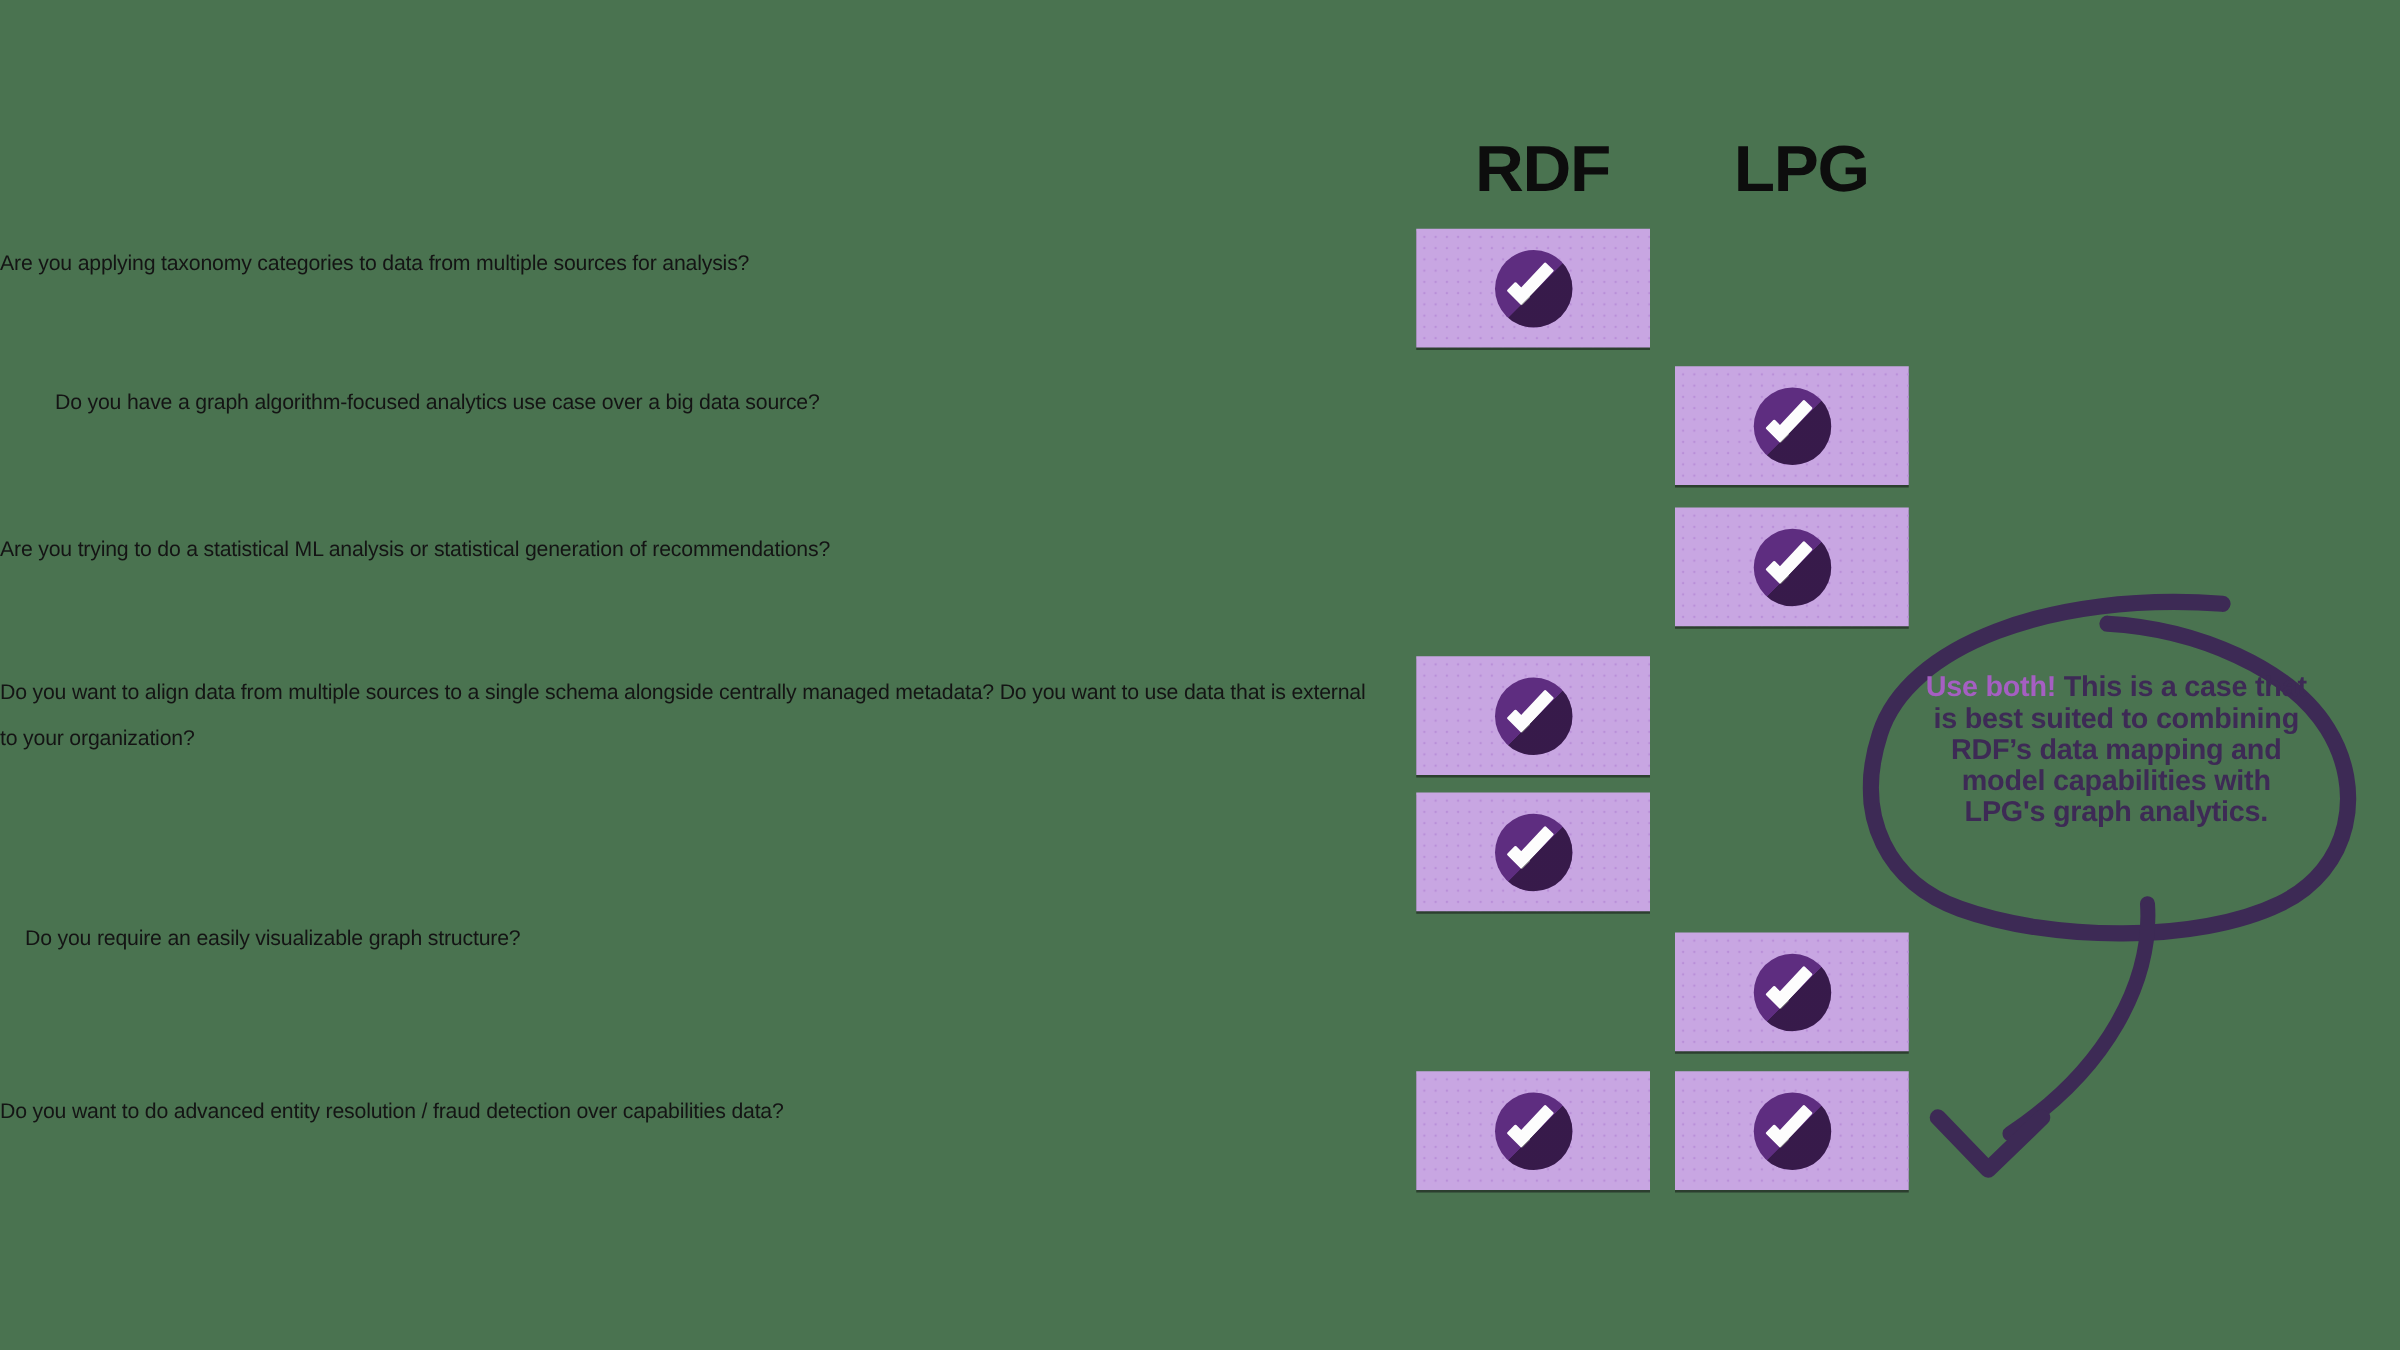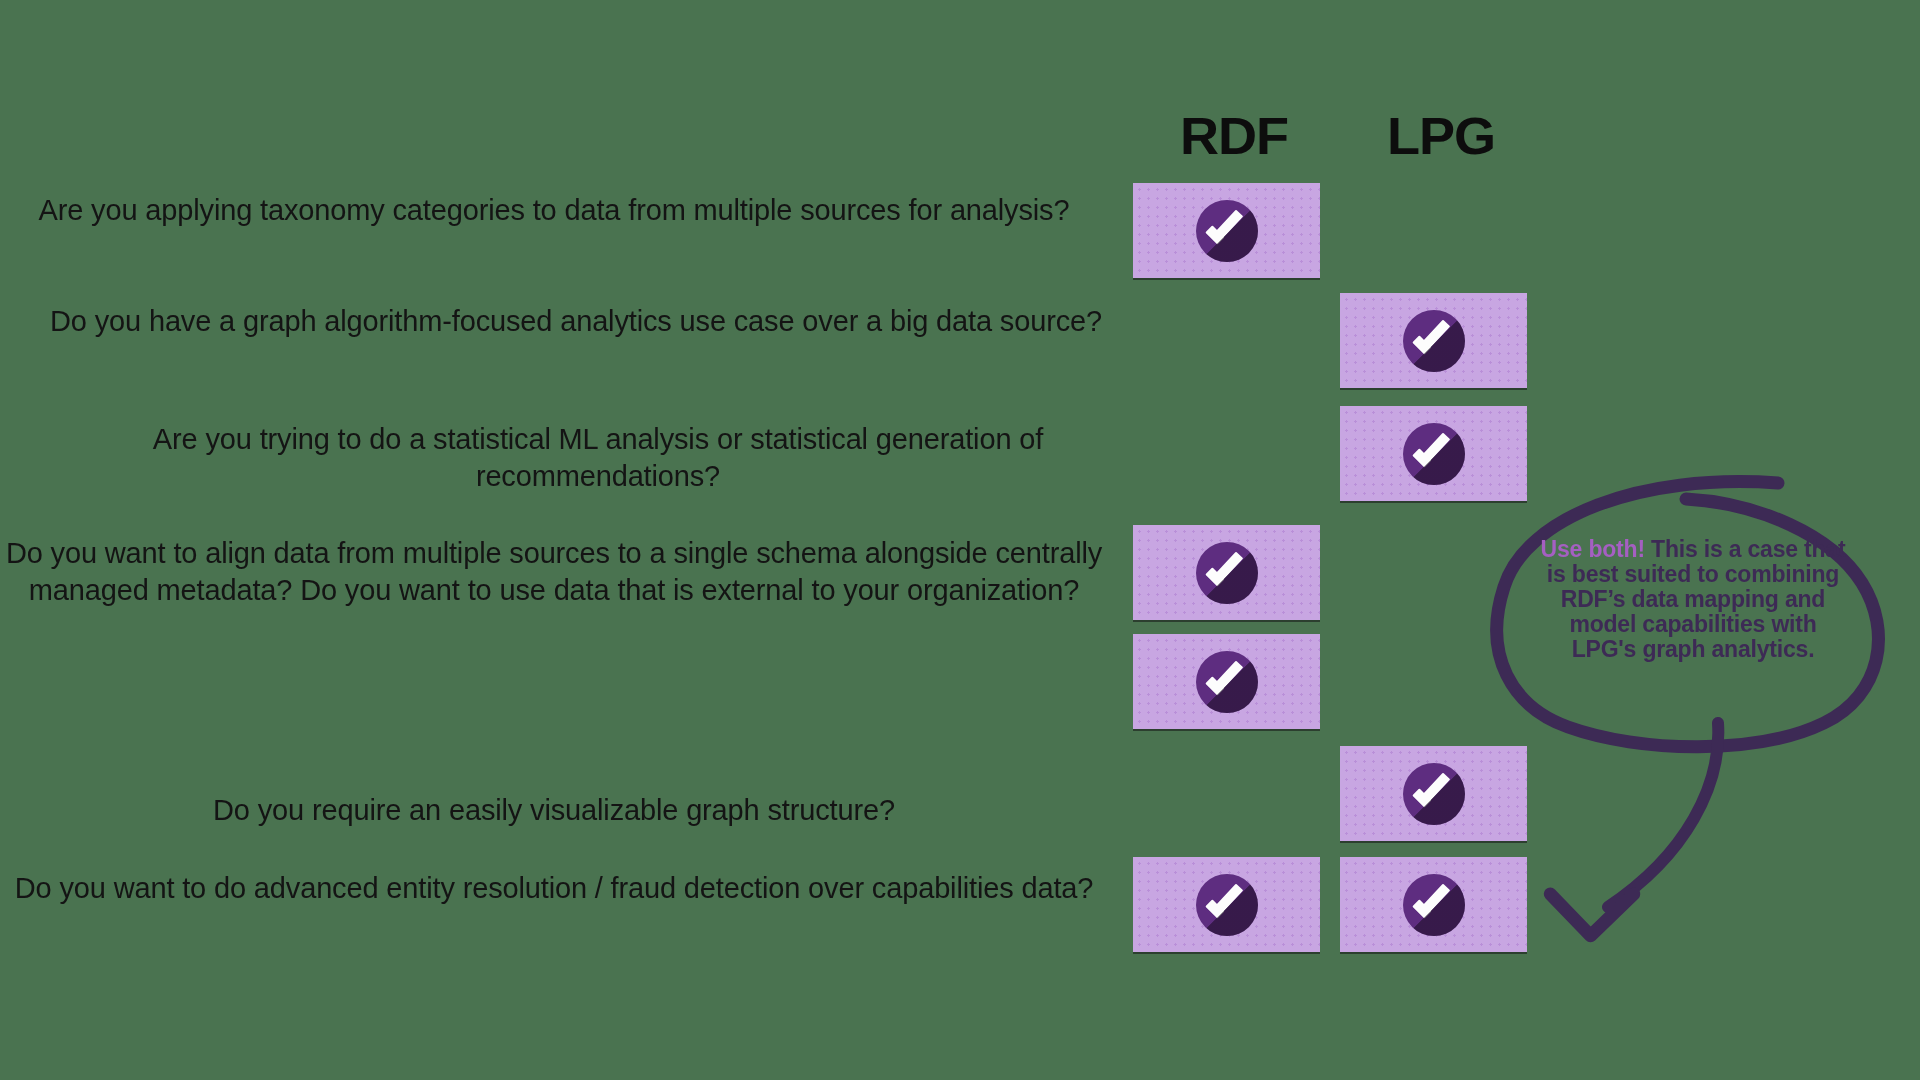--- a/index.html
+++ b/index.html
@@ -24,23 +24,23 @@
     font-stretch:condensed;
     transform:scaleX(1.04);
     transform-origin:left center;
   }
   #hdr-rdf{left:1180px;top:110px;}
   #hdr-lpg{left:1387px;top:110px;}
   .q-wrap{
     position:absolute;
     left:0;
     width:1122px;
-    text-align:center;
+    text-align:left;
     color:#141414;
-    font-size:29px;
+    font-size:17px;
     line-height:37px;
     font-weight:500;
     letter-spacing:-0.15px;
     padding-right:14px;
     box-sizing:border-box;
   }
 
   
   .check-box{
     position:absolute;
@@ -133,21 +133,21 @@
   </div>
 
   <div class="q-wrap" style="top:303px;padding-left:44px;">Do you have a graph algorithm-focused analytics use case over a big data source?</div>
   <div class="check-box col-lpg" style="top:293px;">
     <span class="badge">
         <span class="tick"></span>
         <span class="shade"></span>
       </span>
   </div>
 
-  <div class="q-wrap" style="top:421px;margin-left:44px;">Are you trying to do a statistical ML analysis or statistical generation of recommendations?</div>
+  <div class="q-wrap" style="top:421px;">Are you trying to do a statistical ML analysis or statistical generation of recommendations?</div>
   <div class="check-box col-lpg" style="top:406px;">
     <span class="badge">
         <span class="tick"></span>
         <span class="shade"></span>
       </span>
   </div>
 
   <div class="q-wrap" style="top:535px;">Do you want to align data from multiple sources to a single schema alongside centrally managed metadata? Do you want to use data that is external to your organization?</div>
   <div class="check-box col-rdf" style="top:525px;">
     <span class="badge">
@@ -156,21 +156,21 @@
       </span>
   </div>
 
   <div class="check-box col-rdf" style="top:634px;">
     <span class="badge">
         <span class="tick"></span>
         <span class="shade"></span>
       </span>
   </div>
 
-  <div class="q-wrap" style="top:792px;">Do you require an easily visualizable graph structure?</div>
+  <div class="q-wrap" style="top:732px;margin-left:20px;">Do you require an easily visualizable graph structure?</div>
   <div class="check-box col-lpg" style="top:746px;">
     <span class="badge">
         <span class="tick"></span>
         <span class="shade"></span>
       </span>
   </div>
 
   <div class="q-wrap" style="top:870px;">Do you want to do advanced entity resolution / fraud detection over capabilities data?</div>
   <div class="check-box col-rdf" style="top:857px;">
     <span class="badge">

